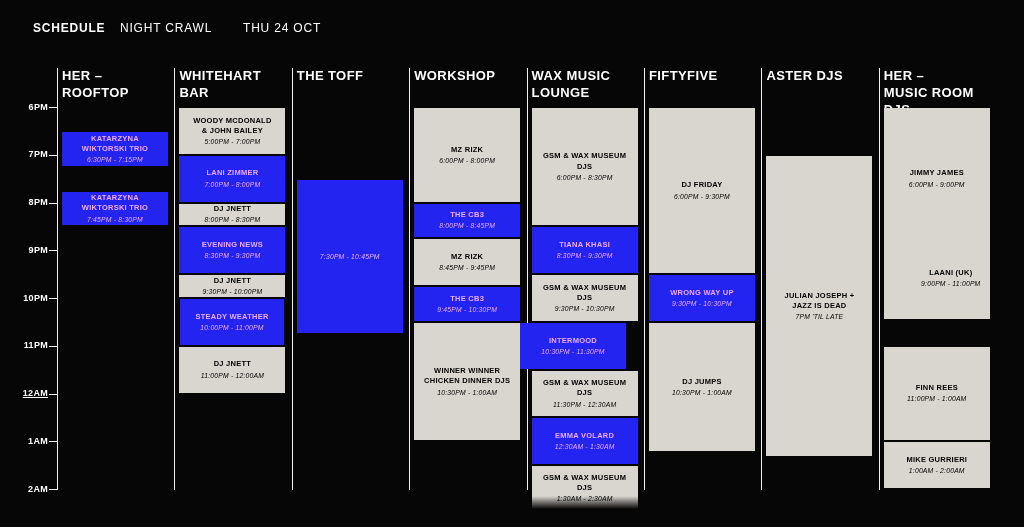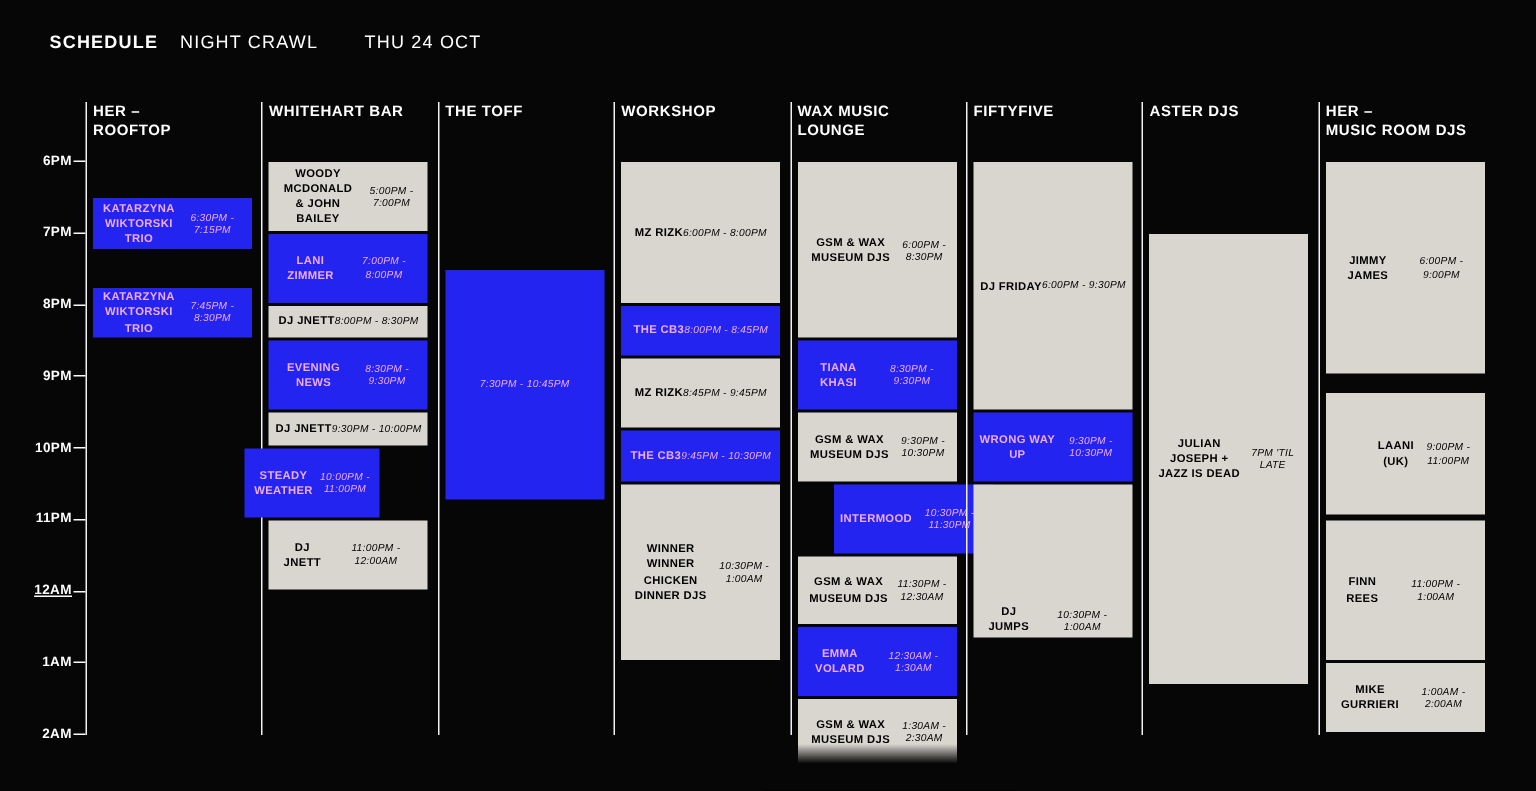--- a/index.html
+++ b/index.html
@@ -20,28 +20,28 @@
   .t-date  { left:243px; font-weight:normal; }
 
   
   .tlabel { position:absolute; left:18px; width:30px; text-align:right; font-size:9px; font-weight:bold; letter-spacing:0.3px; }
   .tick   { position:absolute; left:49px; width:8px; height:1px; background:#fff; }
 
   
   .vline { position:absolute; width:1px; background:#f2f2f2; }
   .vhead {
     position:absolute;
-    font-size:10px; font-weight:bold; letter-spacing:0.4px;
+    font-size:13px; font-weight:bold; letter-spacing:0.4px;
     line-height:1.3; white-space:pre-line; text-transform:uppercase;
   }
 
   
   .event {
     position:absolute;
-    display:flex; 
+    display:flex; flex-direction:column;
     align-items:center; justify-content:center;
     text-align:center;
     padding:2px 4px;
     overflow:hidden;
   }
   .ev-blue { background:var(--blue,#2424f0); color:#f0abfc; }
   .ev-gray { background:var(--gray,#d9d6d0); color:#000; }
   .ev-fade {
     -webkit-mask-image:linear-gradient(to bottom,#000 70%, transparent 100%);
     mask-image:linear-gradient(to bottom,#000 70%, transparent 100%);
@@ -112,21 +112,21 @@
         <div class="ev-time">8:00PM - 8:30PM</div>
       </div>
       <div class="event ev-blue" style="left: 179.4px; top: 227.375px; width: 106px; height: 45.75px;">
         <div class="ev-title">EVENING NEWS</div>
         <div class="ev-time">8:30PM - 9:30PM</div>
       </div>
       <div class="event ev-gray" style="left: 179.4px; top: 275.125px; width: 106px; height: 21.875px;">
         <div class="ev-title">DJ JNETT</div>
         <div class="ev-time">9:30PM - 10:00PM</div>
       </div>
-      <div class="event ev-blue" style="left: 163px; top: 299px; width: 90px; height: 45.75px; align-items: center;">
+      <div class="event ev-blue" style="left: 180px; top: 299px; width: 104px; height: 45.75px; align-items: center;">
         <div class="ev-title">STEADY WEATHER</div>
         <div class="ev-time">10:00PM - 11:00PM</div>
       </div>
       <div class="event ev-gray" style="left: 179.4px; top: 346.75px; width: 106px; height: 45.75px;">
         <div class="ev-title">DJ JNETT</div>
         <div class="ev-time">11:00PM - 12:00AM</div>
       </div>
       <div class="vline" style="left: 291.8px; top: 68px; height: 422px;"></div>
       <div class="vhead" style="left: 296.8px; top: 68px; width: 106px;">THE TOFF</div>
       <div class="event ev-blue" style="left: 296.8px; top: 179.625px; width: 106px; height: 153.188px;">
@@ -162,21 +162,21 @@
         <div class="ev-time">6:00PM - 8:30PM</div>
       </div>
       <div class="event ev-blue" style="left: 531.6px; top: 227.375px; width: 106px; height: 45.75px;">
         <div class="ev-title">TIANA KHASI</div>
         <div class="ev-time">8:30PM - 9:30PM</div>
       </div>
       <div class="event ev-gray" style="left: 531.6px; top: 275.125px; width: 106px; height: 45.75px;">
         <div class="ev-title">GSM &amp; WAX MUSEUM DJS</div>
         <div class="ev-time">9:30PM - 10:30PM</div>
       </div>
-      <div class="event ev-blue" style="left: 556px; top: 322.875px; width: 106px; height: 45.75px;">
+      <div class="event ev-blue" style="left: 520px; top: 322.875px; width: 106px; height: 45.75px;">
         <div class="ev-title">INTERMOOD</div>
         <div class="ev-time">10:30PM - 11:30PM</div>
       </div>
       <div class="event ev-gray" style="left: 531.6px; top: 370.625px; width: 106px; height: 45.75px;">
         <div class="ev-title">GSM &amp; WAX MUSEUM DJS</div>
         <div class="ev-time">11:30PM - 12:30AM</div>
       </div>
       <div class="event ev-blue" style="left: 531.6px; top: 418.375px; width: 106px; height: 45.75px;">
         <div class="ev-title">EMMA VOLARD</div>
         <div class="ev-time">12:30AM - 1:30AM</div>
@@ -188,39 +188,39 @@
       <div class="vline" style="left: 644px; top: 68px; height: 422px;"></div>
       <div class="vhead" style="left: 649px; top: 68px; width: 106px;">FIFTYFIVE</div>
       <div class="event ev-gray" style="left: 649px; top: 108px; width: 106px; height: 165.125px;">
         <div class="ev-title">DJ FRIDAY</div>
         <div class="ev-time">6:00PM - 9:30PM</div>
       </div>
       <div class="event ev-blue" style="left: 649px; top: 275.125px; width: 106px; height: 45.75px;">
         <div class="ev-title">WRONG WAY UP</div>
         <div class="ev-time">9:30PM - 10:30PM</div>
       </div>
-      <div class="event ev-gray" style="left: 649px; top: 322.875px; width: 106px; height: 102px; align-items: flex-end;">
+      <div class="event ev-gray" style="left: 649px; top: 322.875px; width: 106px; height: 128px;">
         <div class="ev-title">DJ JUMPS</div>
         <div class="ev-time">10:30PM - 1:00AM</div>
       </div>
       <div class="vline" style="left: 761.4px; top: 68px; height: 422px;"></div>
       <div class="vhead" style="left: 766.4px; top: 68px; width: 106px;">ASTER DJS</div>
       <div class="event ev-gray" style="left: 766.4px; top: 155.75px; width: 106px; height: 300px;">
         <div class="ev-title">JULIAN JOSEPH +
 JAZZ IS DEAD</div>
         <div class="ev-time">7PM 'TIL LATE</div>
       </div>
       <div class="vline" style="left: 878.8px; top: 68px; height: 422px;"></div>
       <div class="vhead" style="left: 883.8px; top: 68px; width: 106px;">HER –
 MUSIC ROOM DJS</div>
       <div class="event ev-gray" style="left: 883.8px; top: 108px; width: 106px; height: 141.25px;">
         <div class="ev-title">JIMMY JAMES</div>
         <div class="ev-time">6:00PM - 9:00PM</div>
       </div>
-      <div class="event ev-gray" style="left: 883.8px; top: 262px; width: 106px; height: 81px; padding-left: 32px;">
+      <div class="event ev-gray" style="left: 883.8px; top: 238px; width: 106px; height: 81px; padding-left: 32px;">
         <div class="ev-title">LAANI (UK)</div>
         <div class="ev-time">9:00PM - 11:00PM</div>
       </div>
       <div class="event ev-gray" style="left: 883.8px; top: 346.75px; width: 106px; height: 93.5px;">
         <div class="ev-title">FINN REES</div>
         <div class="ev-time">11:00PM - 1:00AM</div>
       </div>
       <div class="event ev-gray" style="left: 883.8px; top: 442.25px; width: 106px; height: 45.75px;">
         <div class="ev-title">MIKE GURRIERI</div>
         <div class="ev-time">1:00AM - 2:00AM</div>

